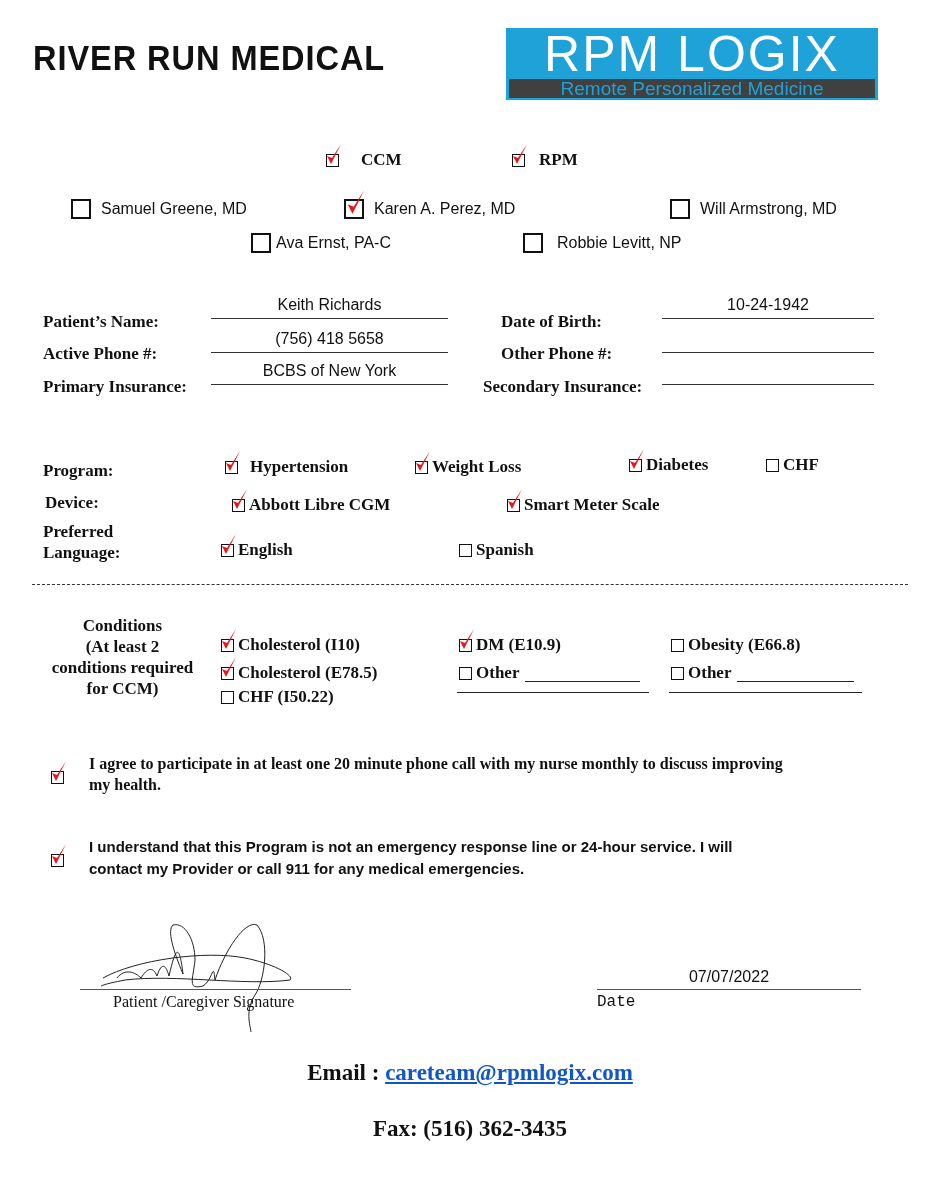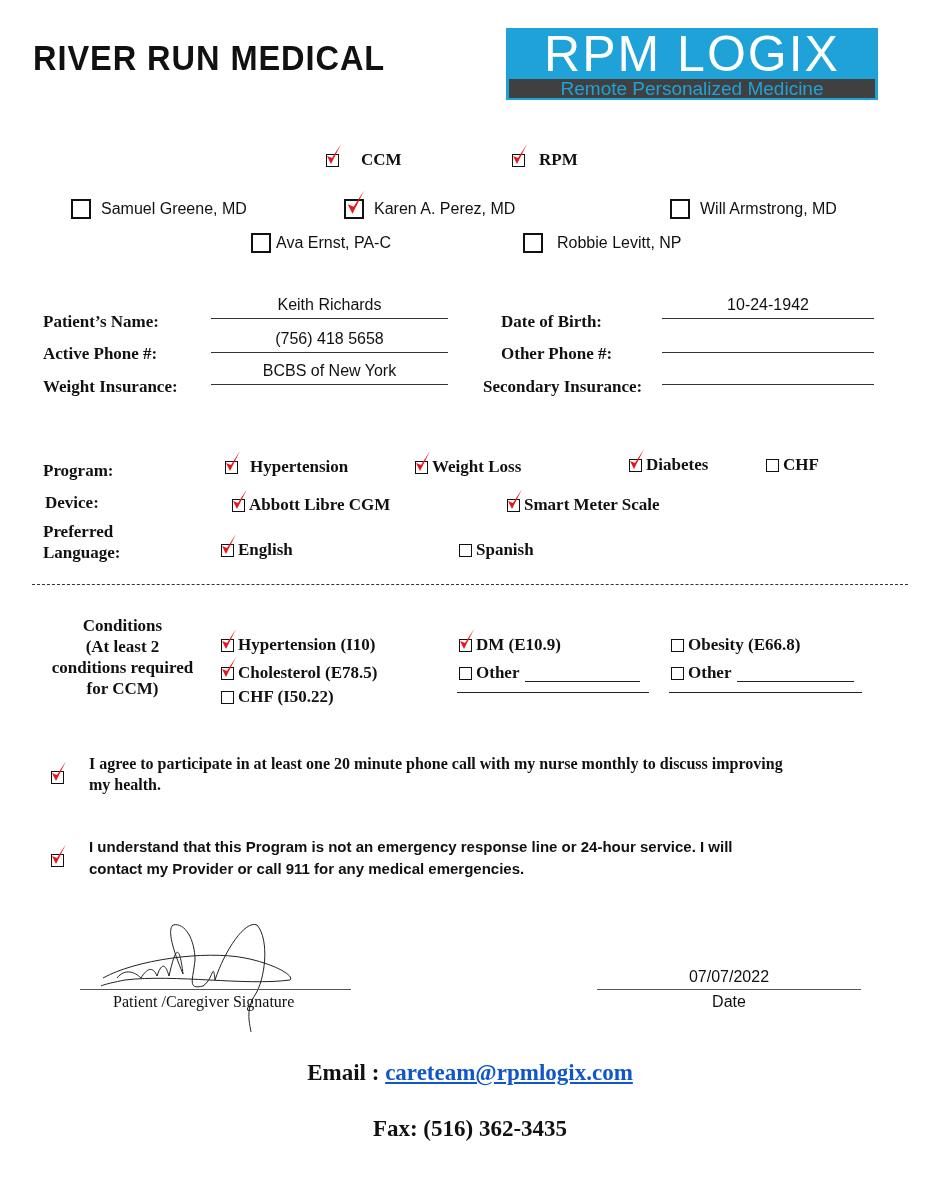--- a/index.html
+++ b/index.html
@@ -90,21 +90,21 @@
 <div class="abs serif lbl" style="left:43px; top:302px;">Patient’s Name:</div>
 <div class="abs field-line cond" style="left:211px; top:296px; width:237px;">Keith Richards</div>
 <div class="abs serif lbl" style="left:501px; top:302px;">Date of Birth:</div>
 <div class="abs field-line cond" style="left:662px; top:296px; width:212px;">10-24-1942</div>
 
 <div class="abs serif lbl" style="left:43px; top:334px;">Active Phone #:</div>
 <div class="abs field-line cond" style="left:211px; top:330px; width:237px;">(756) 418 5658</div>
 <div class="abs serif lbl" style="left:501px; top:334px;">Other Phone #:</div>
 <div class="abs field-line cond" style="left:662px; top:330px; width:212px;"></div>
 
-<div class="abs serif lbl" style="left:43px; top:367px;">Weight Insurance:</div>
+<div class="abs serif lbl" style="left:43px; top:367px;">Primary Insurance:</div>
 <div class="abs field-line cond" style="left:211px; top:362px; width:237px;">BCBS of New York</div>
 <div class="abs serif lbl" style="left:483px; top:367px;">Secondary Insurance:</div>
 <div class="abs field-line cond" style="left:662px; top:362px; width:212px;"></div>
 
 <div class="abs serif lbl" style="left:43px; top:451px;">Program:</div>
 <div class="abs opt serif lbl" style="left:225px; top:447px; gap:12px;">
   <span class="cb">
       <svg class="check">
         <use href="#tick"></use>
       </svg>
@@ -175,21 +175,21 @@
   <div>conditions required</div>
   <div>for CCM)</div>
 </div>
 
 <div class="abs opt serif lbl" style="left:221px; top:625px; gap:4px;">
   <span class="cb">
       <svg class="check">
         <use href="#tick"></use>
       </svg>
     </span>
-  <span>Hypertension (I10)</span>
+  <span>Cholesterol (I10)</span>
 </div>
 <div class="abs opt serif lbl" style="left:221px; top:653px; gap:4px;">
   <span class="cb">
       <svg class="check">
         <use href="#tick"></use>
       </svg>
     </span>
   <span>Cholesterol (E78.5)</span>
 </div>
 <div class="abs opt serif lbl" style="left:221px; top:677px; gap:4px;">
@@ -240,18 +240,18 @@
 <svg class="abs" style="left:95px; top:920px;" width="220" height="115" viewBox="0 0 220 115">
   <path d="M8 58 C40 40 110 30 150 38 C180 44 200 56 195 60 C150 66 80 54 30 60 C20 62 10 64 6 66" fill="none" stroke="#222" stroke-width="1"></path>
   <path d="M22 58 C30 48 40 52 46 58 C52 48 58 46 62 56 C66 44 70 42 74 56 C80 30 84 20 88 54 C78 30 72 10 78 5 C90 2 100 20 100 40" fill="none" stroke="#222" stroke-width="1"></path>
   <path d="M100 40 C98 60 92 70 108 66 C118 60 118 40 120 60 C130 30 150 0 162 5 C175 20 170 60 160 75 C150 90 155 105 156 112" fill="none" stroke="#222" stroke-width="1"></path>
 </svg>
 <div class="abs" style="left:80px; top:989px; width:271px; border-top:1.5px solid #555;"></div>
 <div class="abs" style="left:113px; top:993px; font-family:'Liberation Serif', serif; font-size:16px;">Patient /Caregiver Signature</div>
 
 <div class="abs cond" style="left:597px; top:968px; width:264px; text-align:center; font-size:16px;">07/07/2022</div>
 <div class="abs" style="left:597px; top:989px; width:264px; border-top:1.5px solid #555;"></div>
-<div class="abs" style="left:597px; top:993px; width:264px; text-align:center; font-family:Liberation Sans, sans-serif; font-size:16px;">Date</div>
+<div class="abs" style="left:597px; top:993px; width:264px; text-align:left; font-family:Liberation Mono, monospace; font-size:16px;">Date</div>
 
 <div class="abs serif" style="left:0; width:940px; top:1060px; text-align:center; font-size:23px;">
   <span>Email : </span><a class="link">careteam@rpmlogix.com</a>
 </div>
 <div class="abs serif" style="left:0; width:940px; top:1116px; text-align:center; font-size:23px;">Fax: (516) 362-3435</div>
 
 </body></html>

